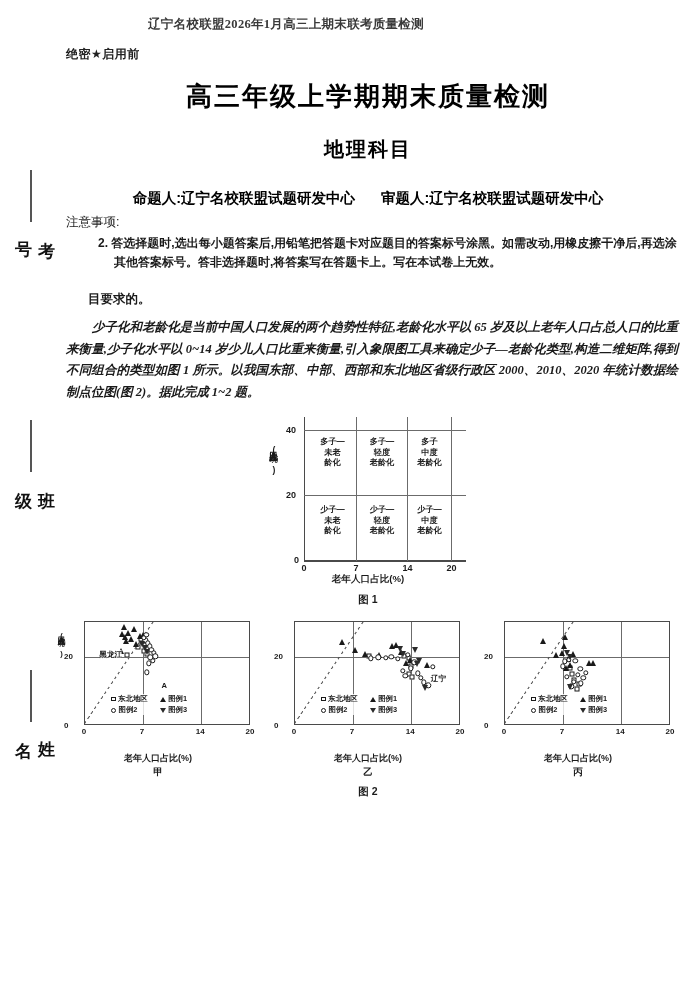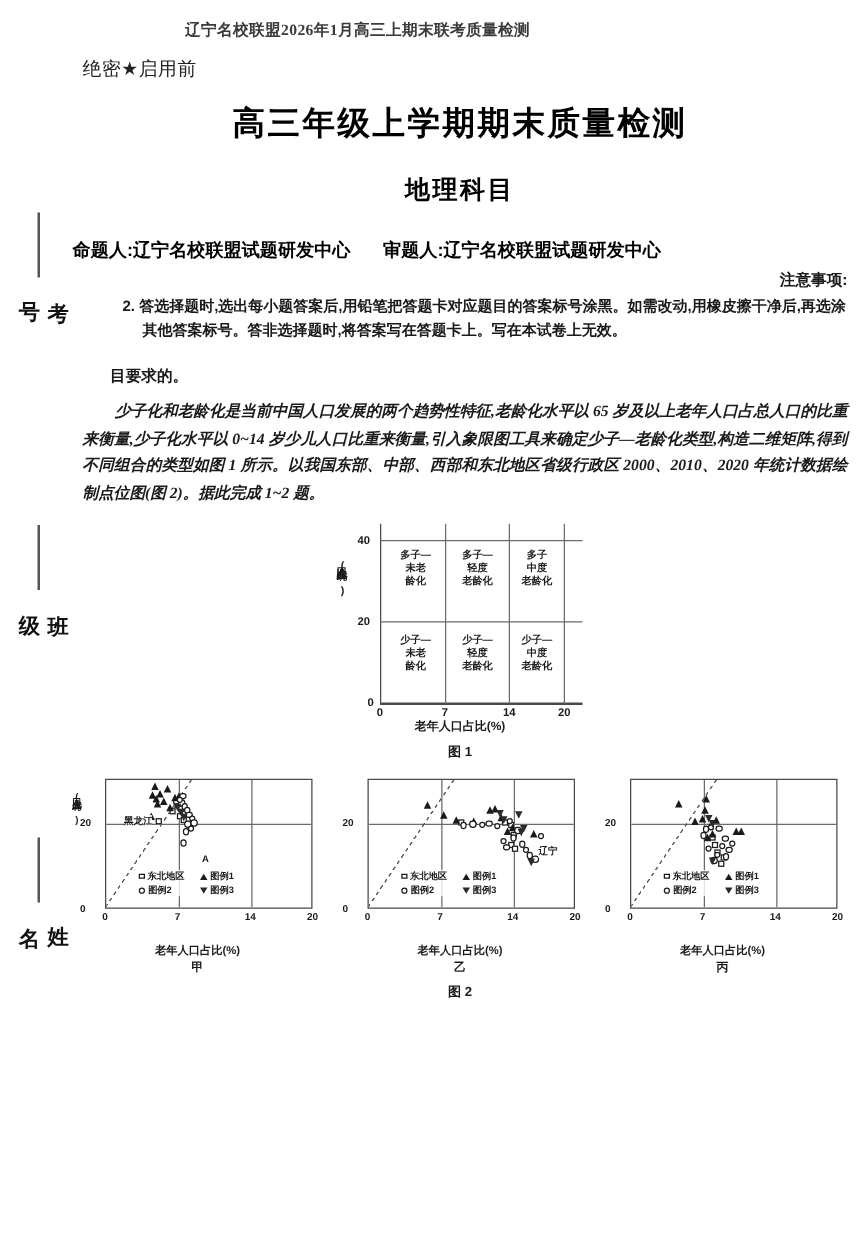--- a/index.html
+++ b/index.html
@@ -49,21 +49,21 @@
     color:#111;
     font-family:"Liberation Sans","DejaVu Sans",sans-serif;
   }
   
   .content {
     position:absolute;
     left:58px; top:46px;
     width:620px;
   }
   .secret {
-    font-size:15px; font-weight:normal;
+    font-size:12px; font-weight:bold;
     margin-left:8px; letter-spacing:.5px;
     color:#222;
     font-family:"Liberation Sans","DejaVu Sans",sans-serif;
   }
   .title-main {
     text-align:center;
     font-size:26px;
     font-weight:bold;
     letter-spacing:2px;
     margin-top:16px;
@@ -73,37 +73,37 @@
   .title-sub {
     text-align:center;
     font-size:20px;
     font-weight:bold;
     letter-spacing:2px;
     margin-top:22px;
     color:#000;
     font-family:"Liberation Sans","DejaVu Sans",sans-serif;
   }
   .authors {
+    text-align:center;
     font-size:14.5px;
     font-weight:bold;
     margin-top:26px;
     color:#000;
     font-family:"Liberation Sans","DejaVu Sans",sans-serif;
   }
   .authors .gap { display:inline-block; width:18px; }
   .fullscore {
     font-size:12.5px; font-weight:bold;
     margin-top:26px; margin-left:26px;
     font-family:"Liberation Sans","DejaVu Sans",sans-serif;
   }
   .notice-head {
-    font-size:12.5px; font-weight:bold;
+    font-size:12.5px; font-weight:normal;
     margin-top:6px; margin-left:8px;
     font-family:"Liberation Sans","DejaVu Sans",sans-serif;
-    text-align:right;
   }
   .notice-list { margin:3px 0 0 0; padding:0; list-style:none; }
   .notice-list li {
     font-size:12px;
     line-height:1.55;
     margin-left:40px;
     text-indent:-16px;
     padding-left:16px;
     font-weight:bold;
     font-family:"Liberation Sans","DejaVu Sans",sans-serif;

